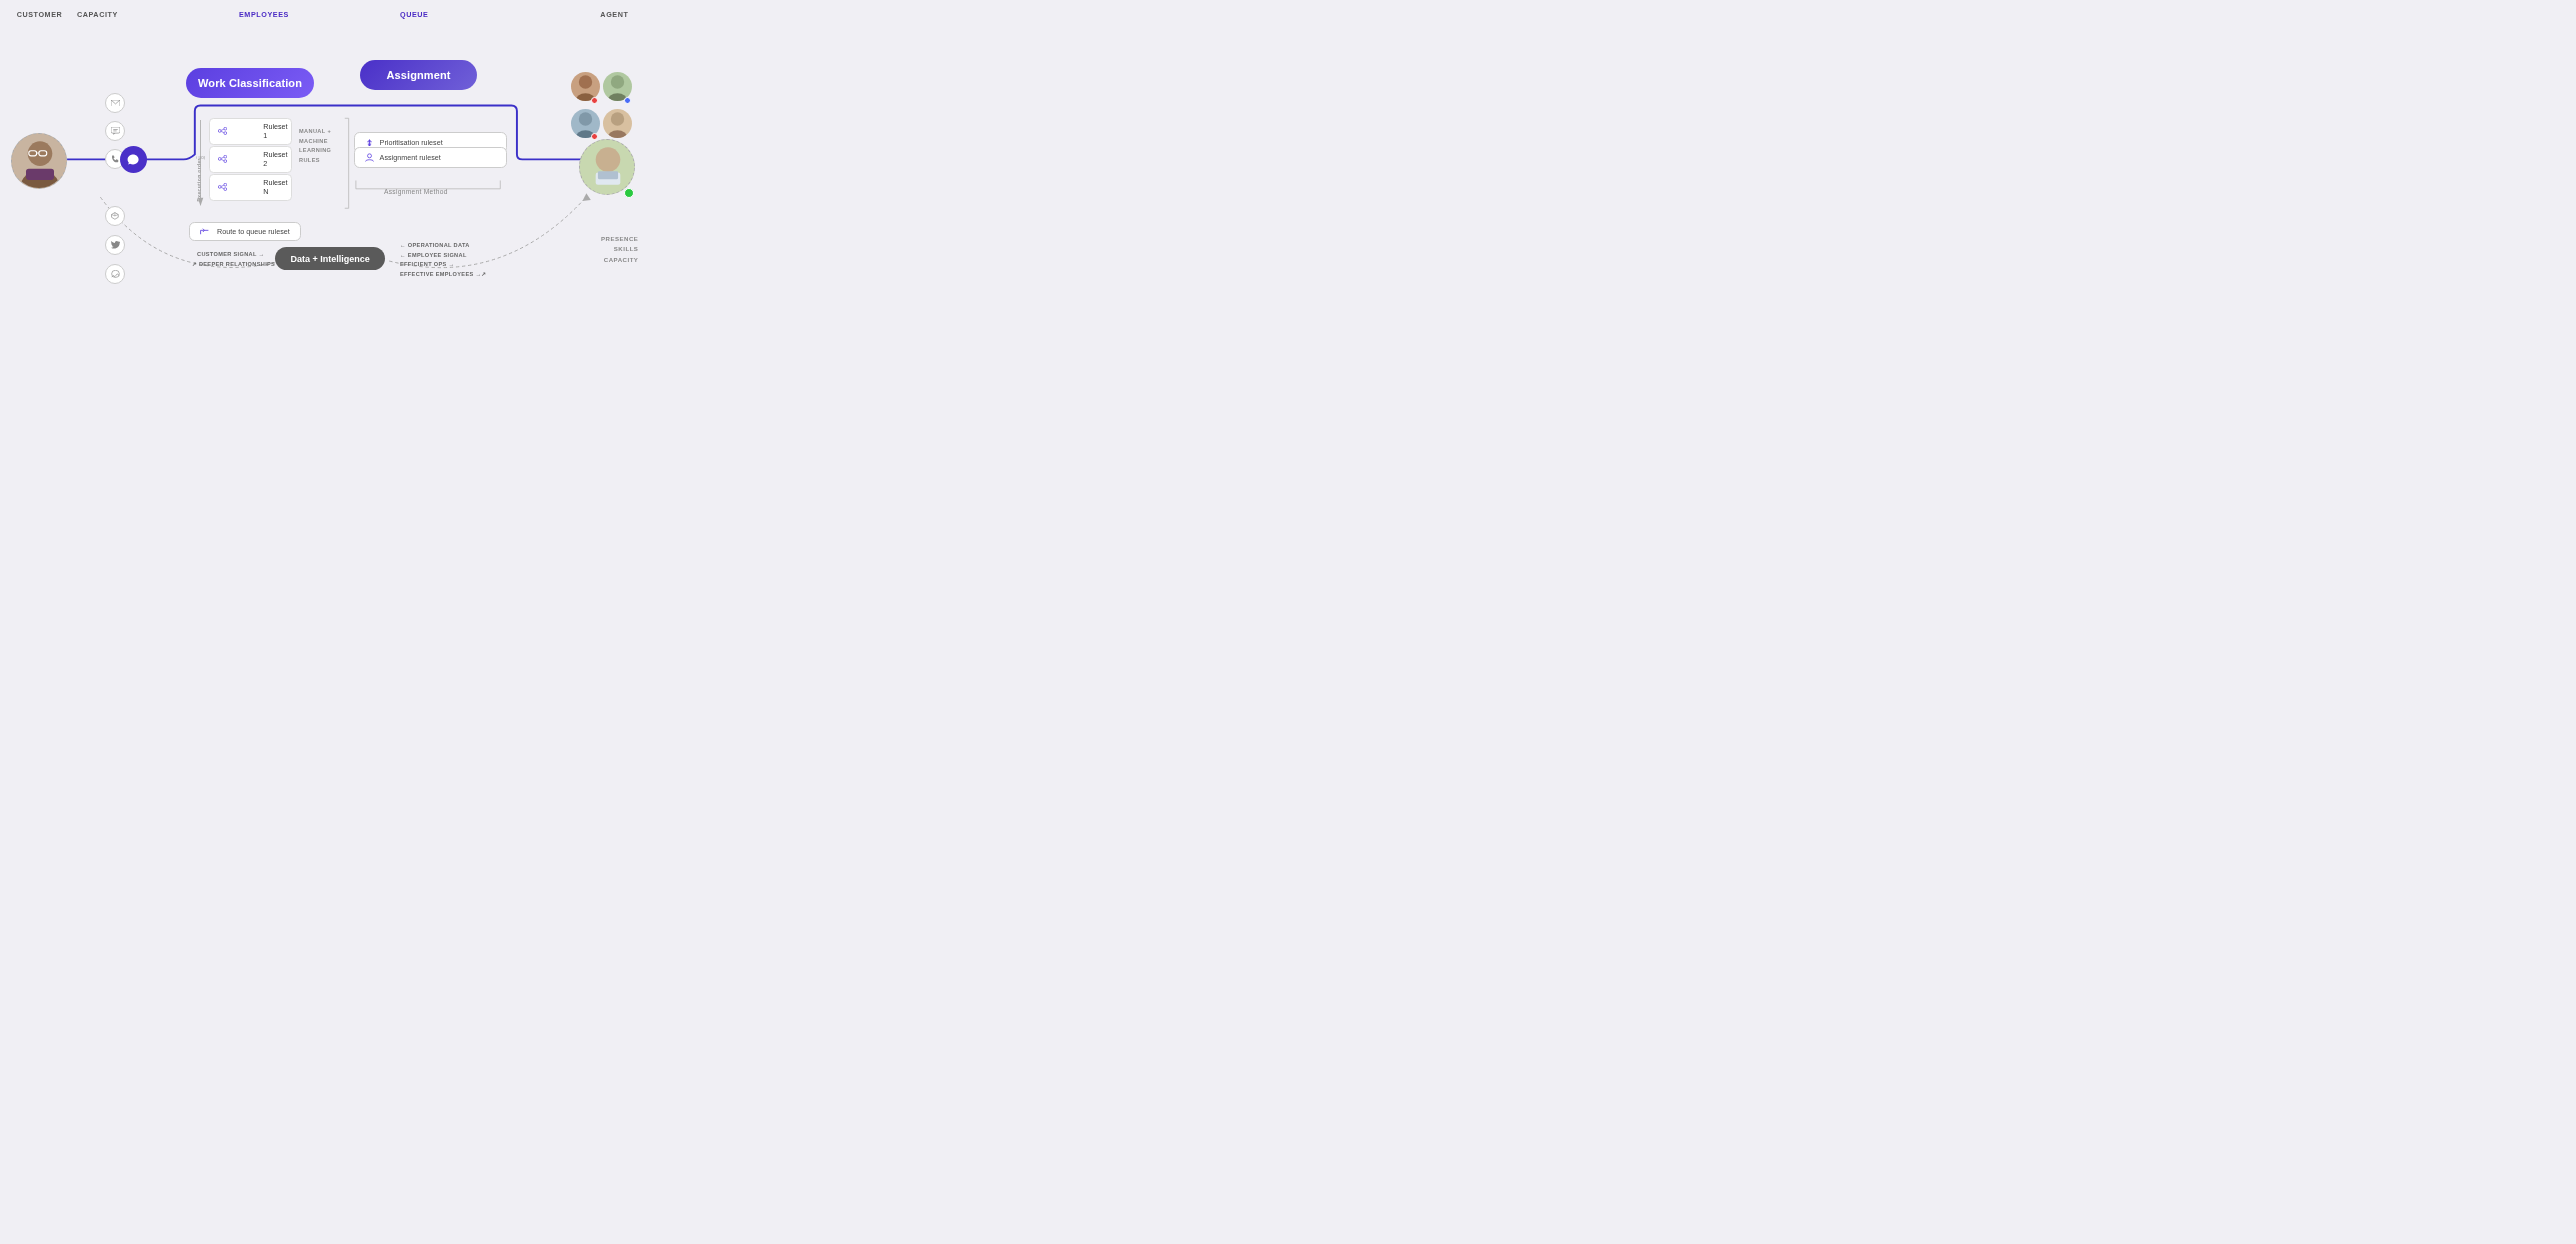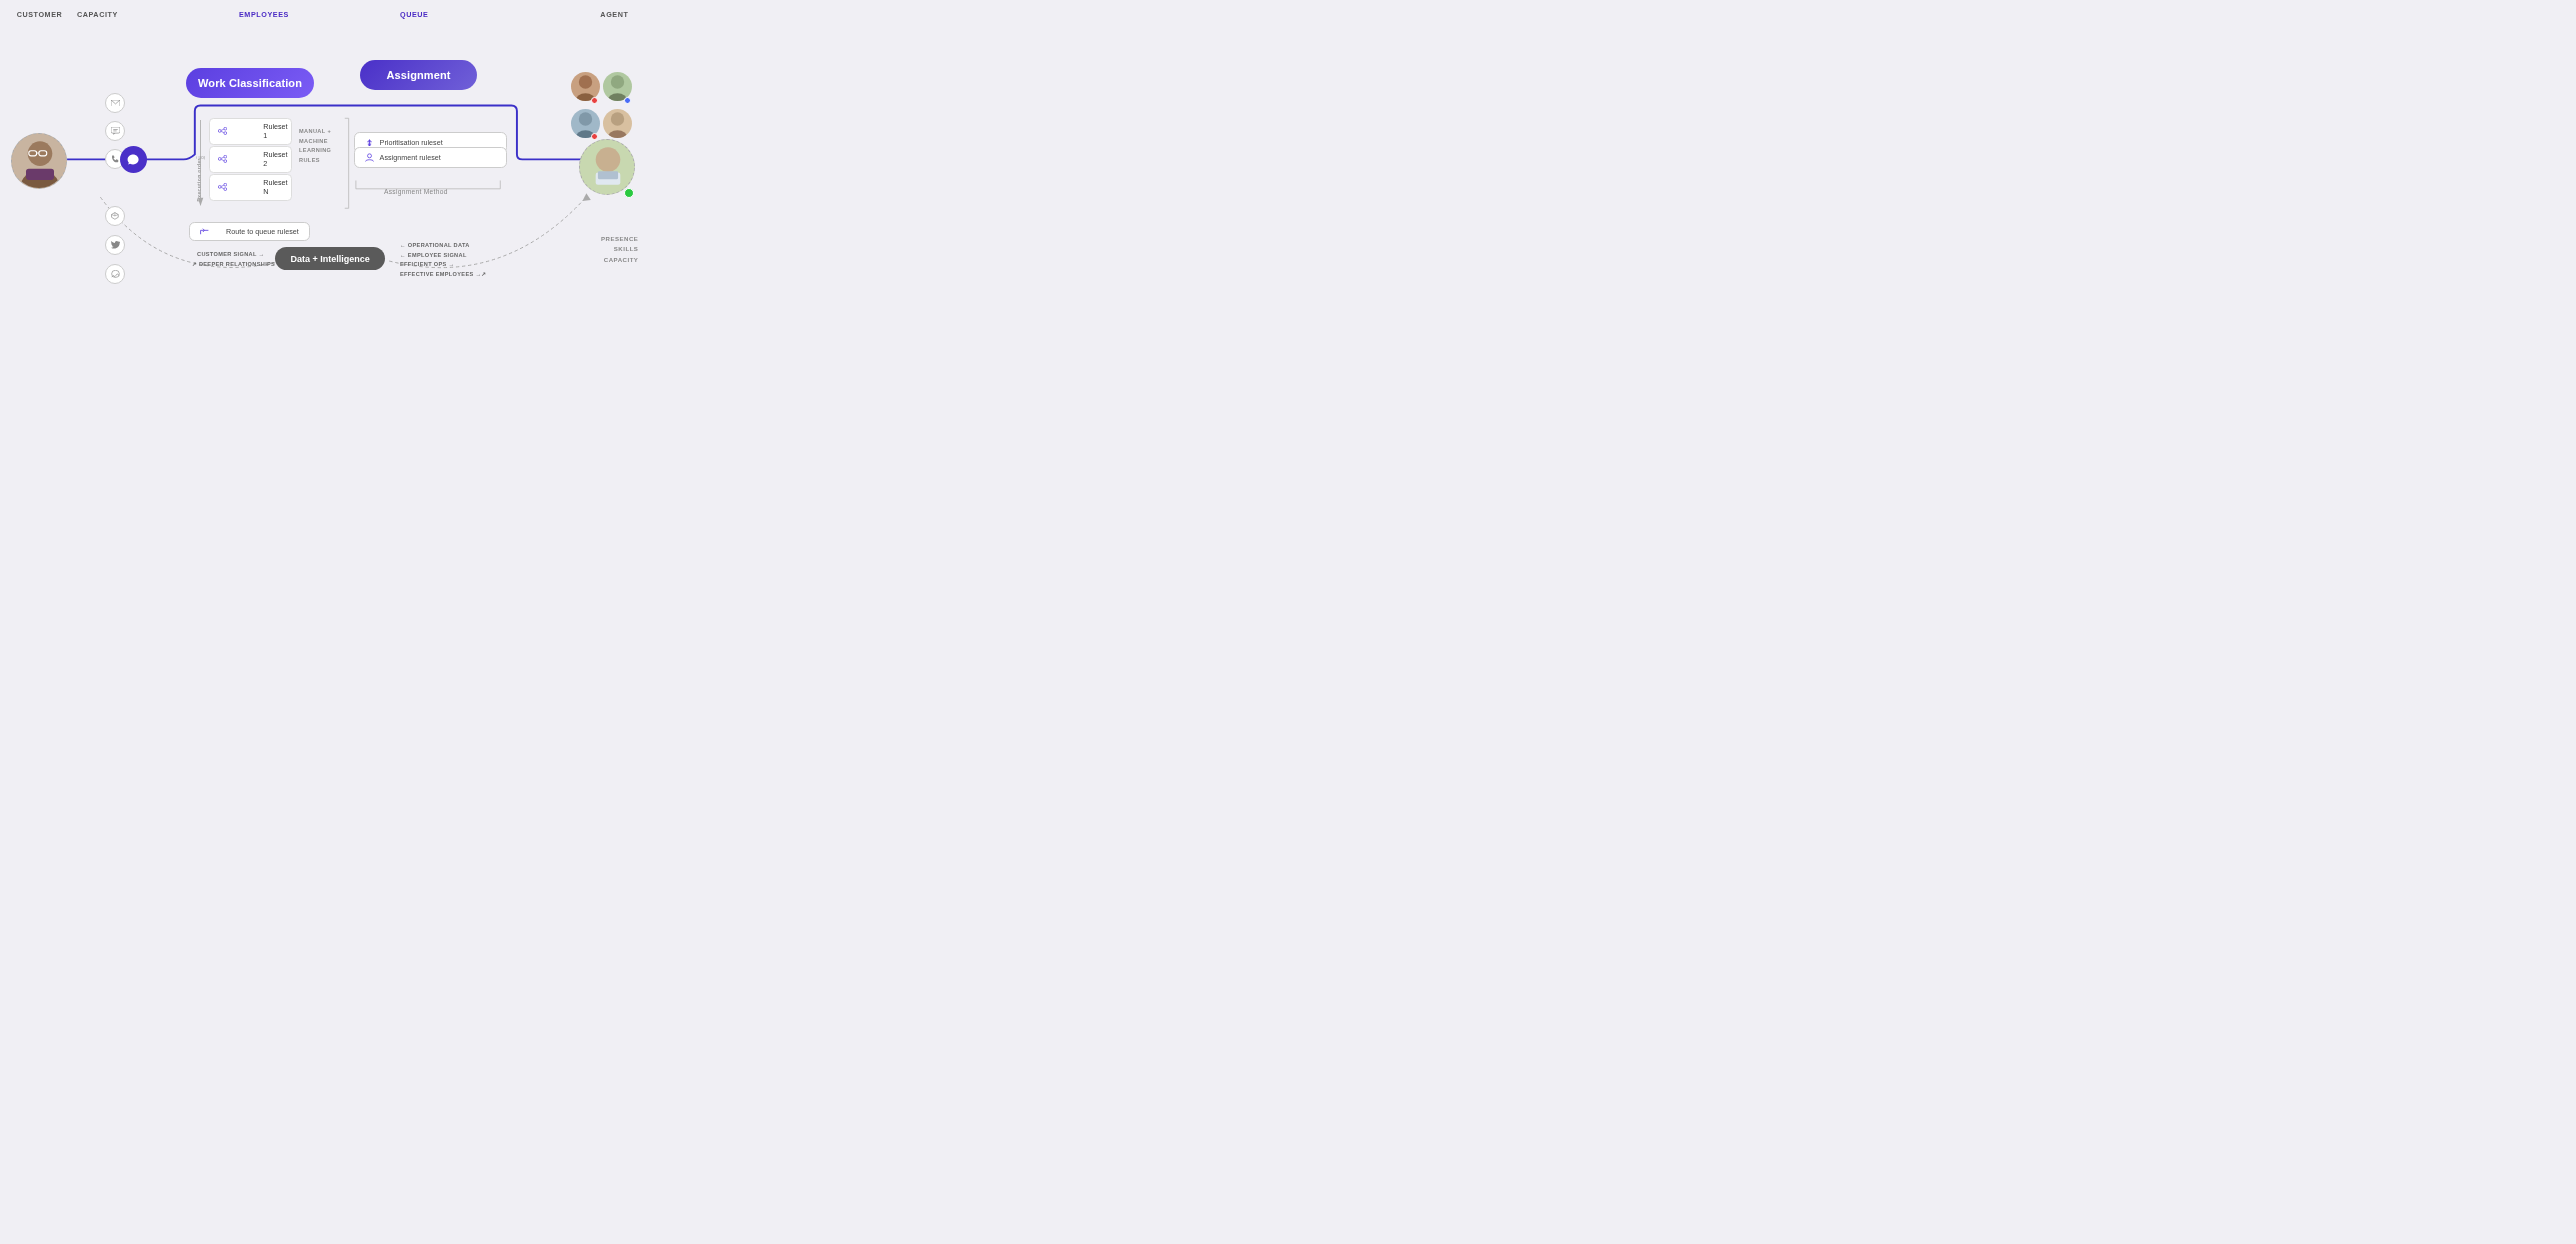--- a/index.html
+++ b/index.html
@@ -115,21 +115,21 @@
       left: 189px;
       top: 222px;
       background: #fff;
       border: 0.8px solid #ccc;
       border-radius: 5.6px;
       padding: 3.9px 10px;
       font-size: 7.2px;
       color: #444;
       display: flex;
       align-items: center;
-      gap: 17px;
+      gap: 8px;
     }
     .assign-item {
       background: #fff;
       border: 0.8px solid #ccc;
       border-radius: 5.6px;
       padding: 5px 10px;
       font-size: 7.2px;
       color: #444;
       display: flex;
       align-items: center;

